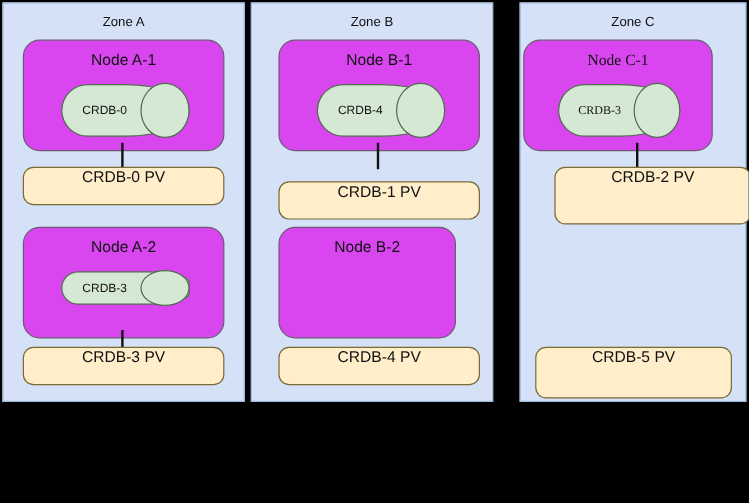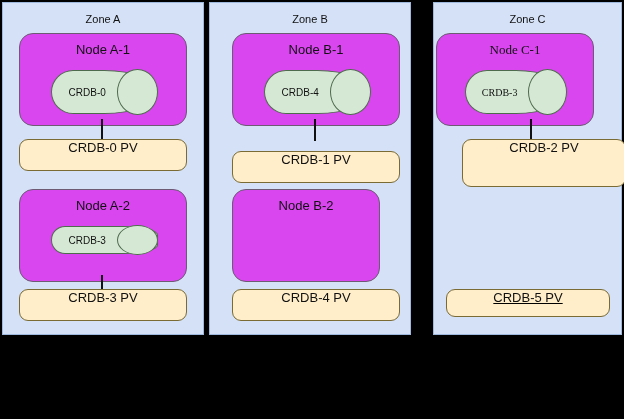--- a/index.html
+++ b/index.html
@@ -189,18 +189,18 @@
         <div class="cyl-body"></div>
         <div class="cyl-cap"></div>
         <div class="cyl-label">CRDB-3</div>
       </div>
     </div>
     <div class="connector" style="left:96px; top:116px; height:22px;"></div>
     <div class="pv" style="left:28px; top:136px; width:164px; height:48px;">
       <span class="pv-label">CRDB-2 PV</span>
     </div>
 
-    <div class="pv" style="left:12px; top:286px; width:164px; height:28px;text-decoration:underline;">
+    <div class="pv" style="left:12px; top:286px; width:164px; height:43px;">
       <span class="pv-label">CRDB-5 PV</span>
     </div>
   </div>
 
 </div>
 
 </body></html>

